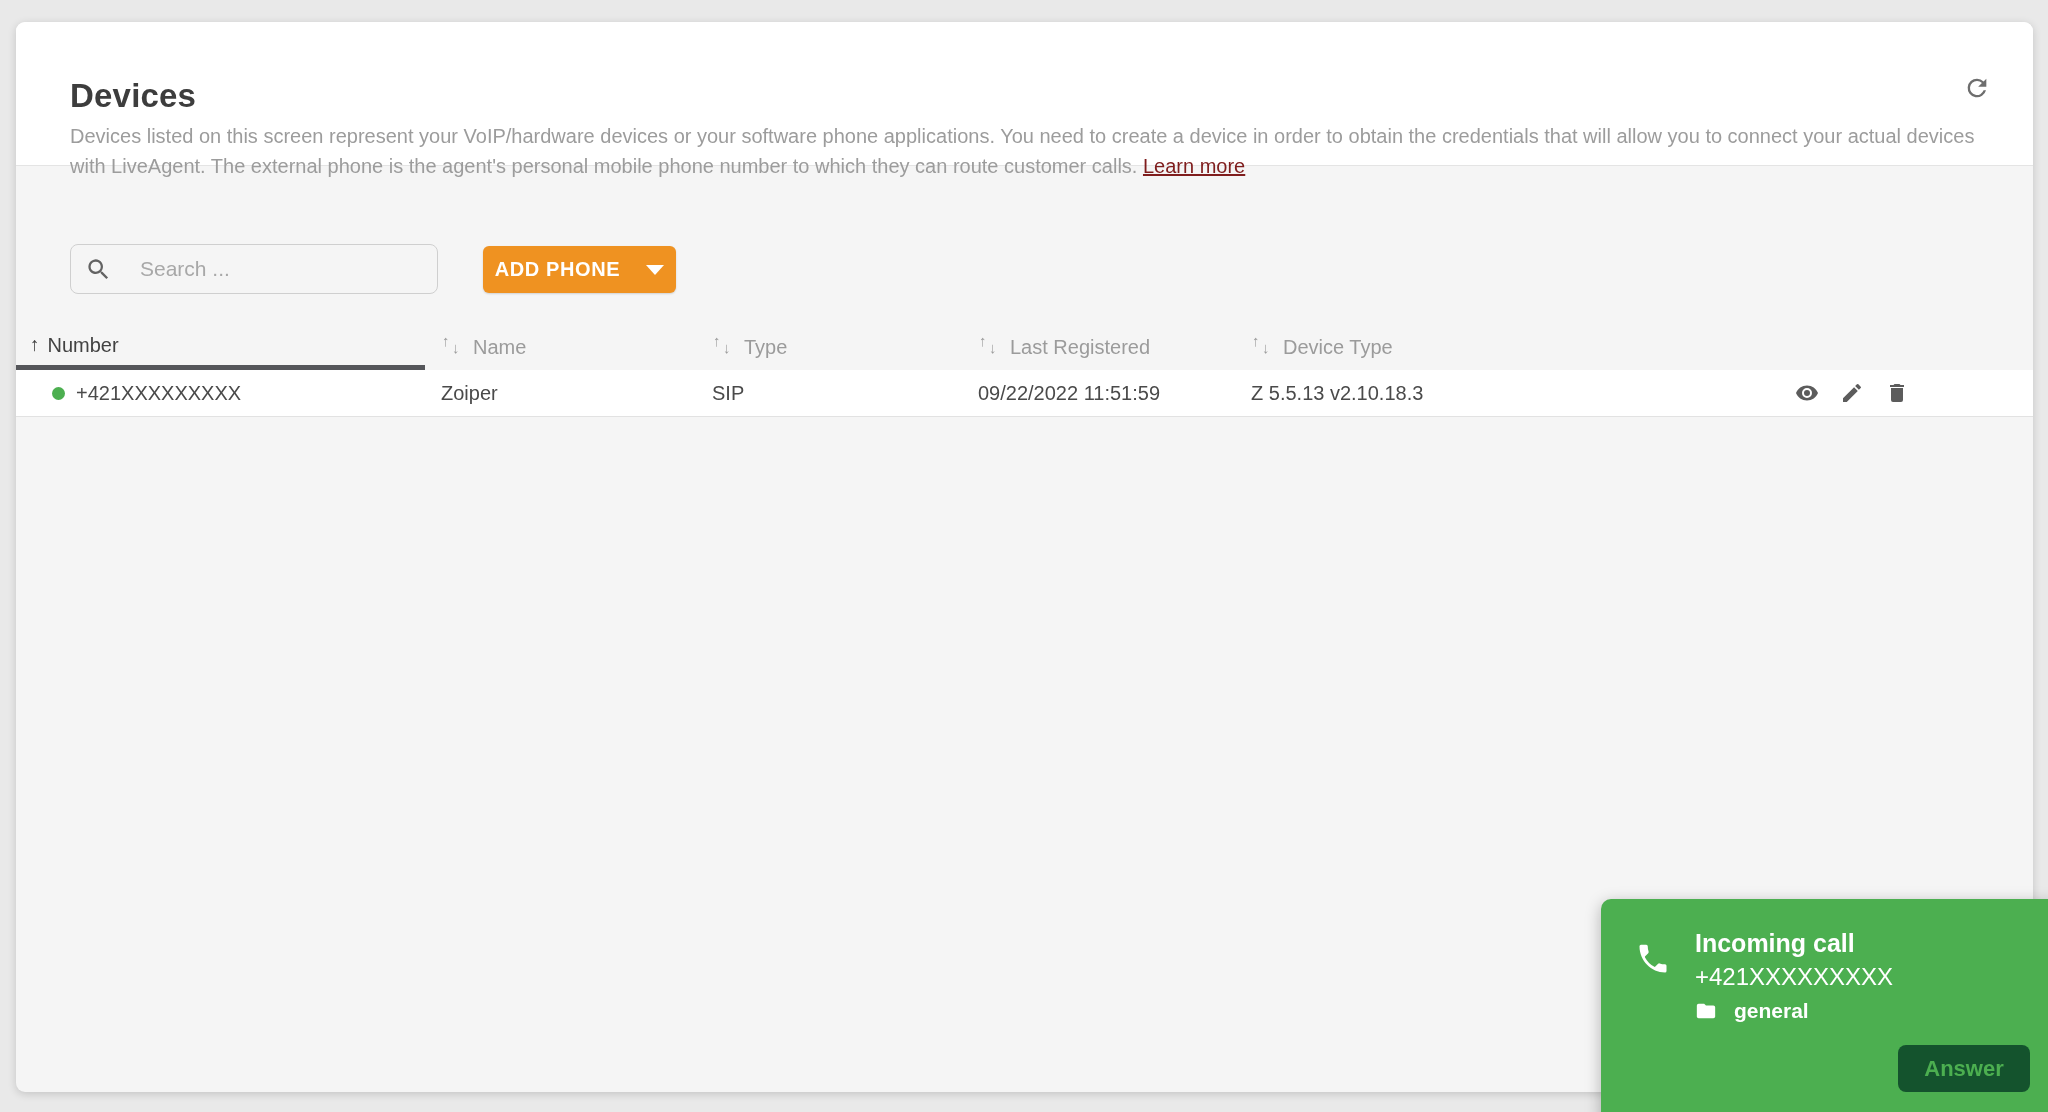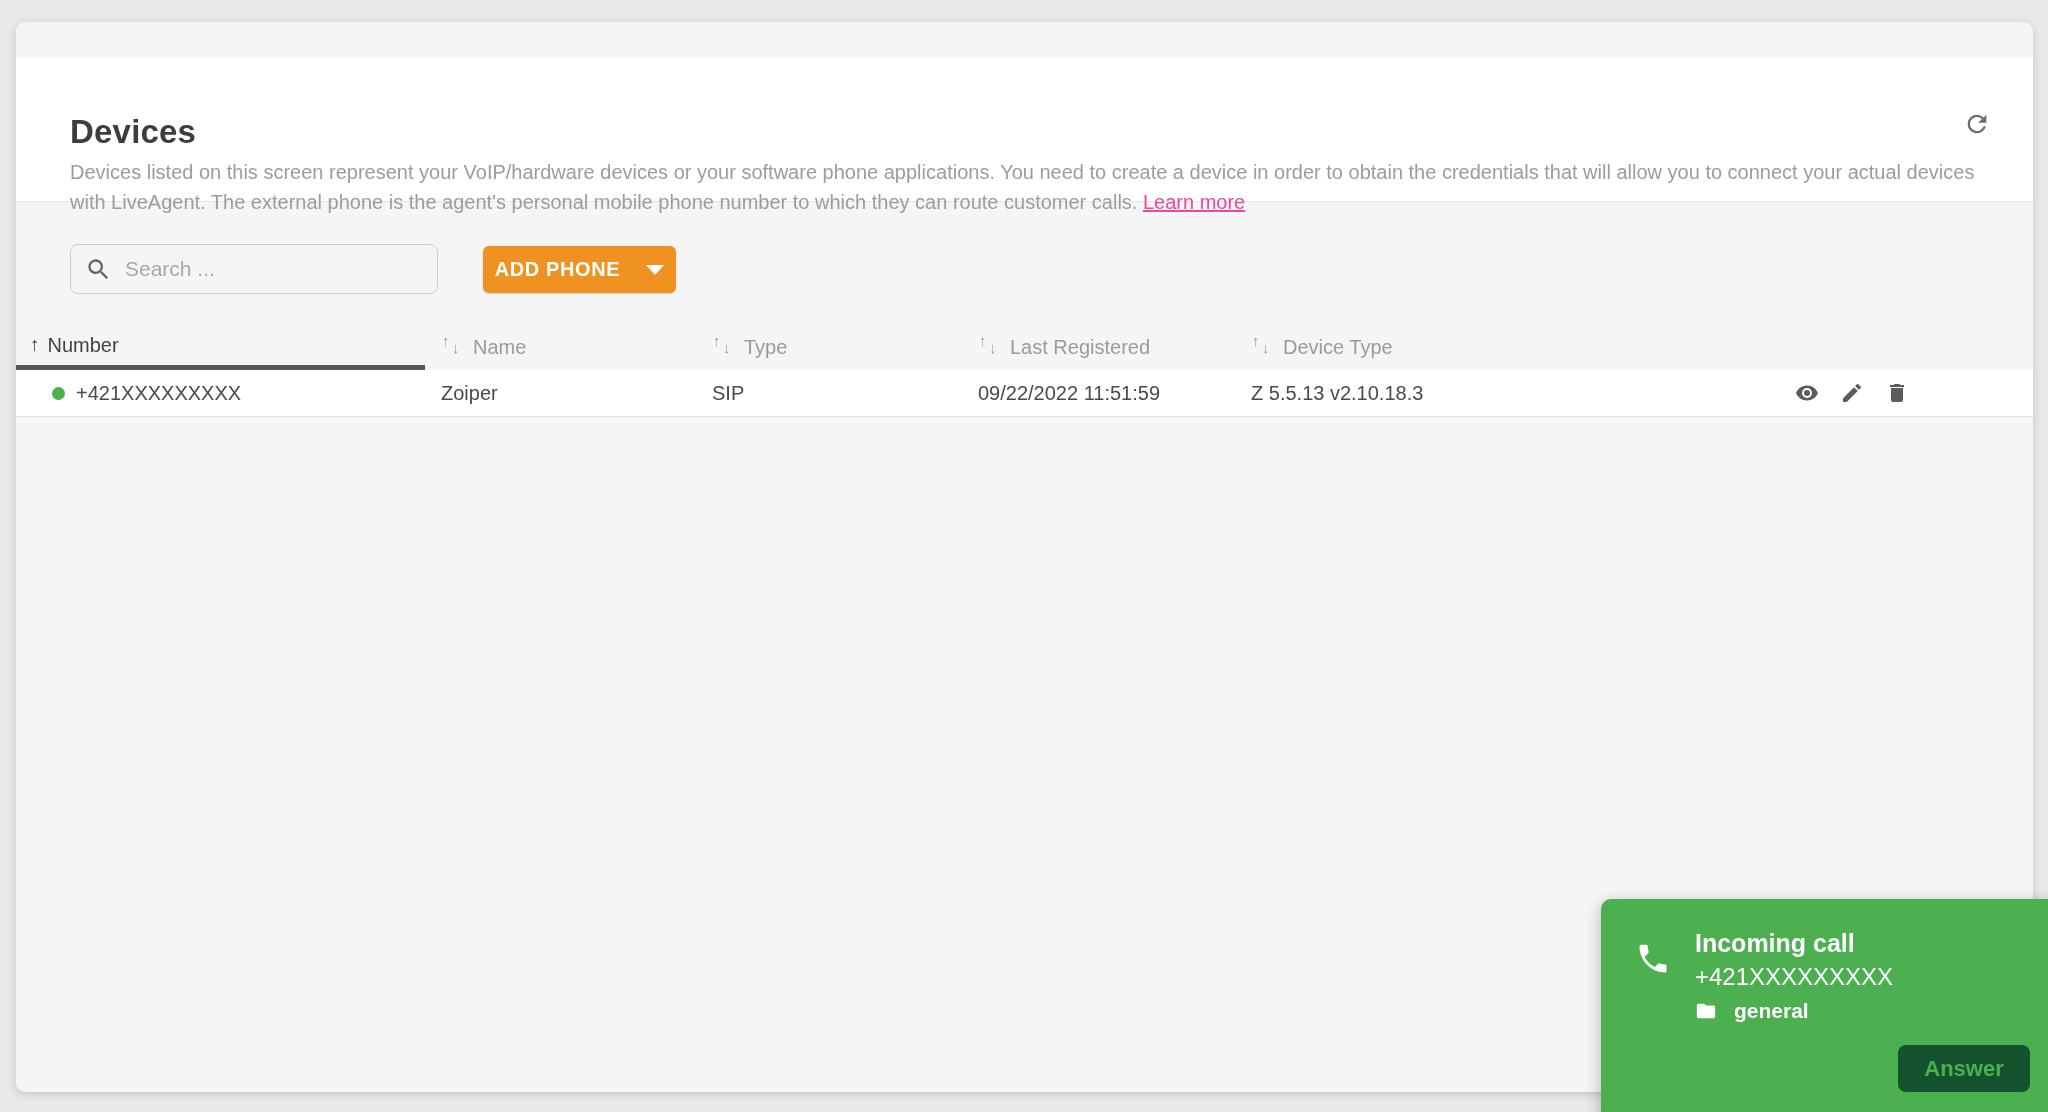--- a/index.html
+++ b/index.html
@@ -12,49 +12,49 @@
   }
   .card {
     position:absolute; left:16px; top:22px; width:2017px; height:1070px;
     background:#f5f5f5; border-radius:9px;
     box-shadow:0 2px 8px rgba(0,0,0,.16);
     overflow:hidden;
   }
   
   .card-header {
     position:absolute; left:0; top:0; right:0; height:144px;
-    background:#ffffff; border-bottom:1px solid #e4e4e4;margin-top:36px;
+    background:#ffffff; border-bottom:1px solid #e4e4e4;
   }
   .page-title {
     position:absolute; left:54px; top:55px;
     font-size:33px; font-weight:bold; color:#3d3d3d; letter-spacing:.2px;
   }
   .page-desc {
     position:absolute; left:54px; top:99px; width:1906px;
     font-size:20px; line-height:30px; color:#9c9c9c;
   }
-  .learn-more { text-decoration:underline; color:#ec4899; cursor:pointer; }
+  .learn-more { text-decoration:underline; color:#7f1d1d; cursor:pointer; }
   .hdr-refresh {
     position:absolute; right:42px; top:52px; width:28px; height:28px;
     color:#6e6e6e; cursor:pointer;
   }
   .icon-btn svg { width:100%; height:100%; display:block; }
 
   
   .search-box {
     position:absolute; left:54px; top:222px; width:368px; height:50px;
     border:1px solid #cfcfcf; border-radius:8px;
     display:flex; align-items:center; padding:0 14px; gap:13px;
     background:transparent;
   }
   .search-box svg { width:27px; height:27px; flex:0 0 auto; color:#636363; }
   .search-input {
     border:none; outline:none; background:transparent;
     font-family:"Liberation Sans", sans-serif;
-    font-size:21px; color:#555; width:100%;
+    font-size:21px; color:#555; width:100%;margin-left:15px;
   }
   .search-input::placeholder { color:#a8a8a8; }
   .add-phone-btn {
     position:absolute; left:467px; top:224px; width:193px; height:47px;
     background:#ef9221; border:none; border-radius:6px;
     color:#fff; font-family:"Liberation Sans", sans-serif;
     font-size:20px; font-weight:bold; letter-spacing:.6px;
     display:flex; align-items:center; justify-content:center; gap:26px;
     cursor:pointer; box-shadow:0 1px 2px rgba(0,0,0,.15);
   }

